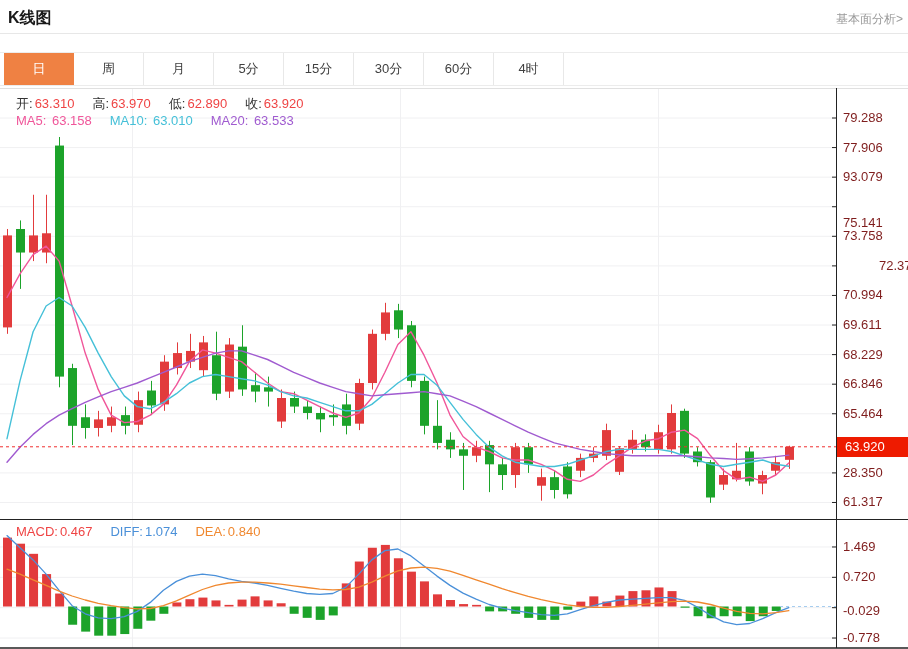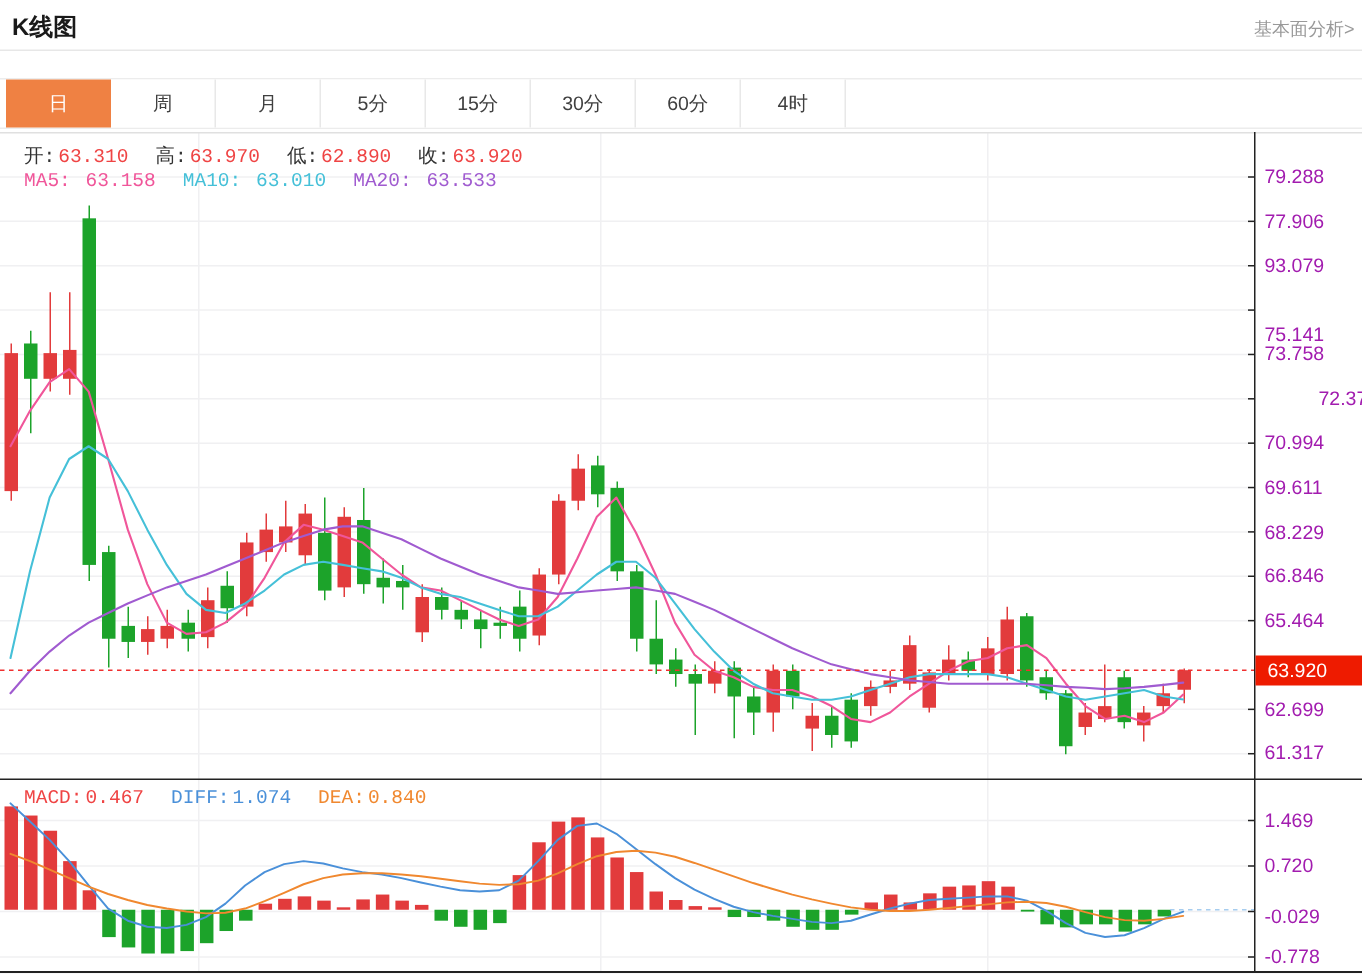--- a/index.html
+++ b/index.html
@@ -7,24 +7,24 @@
         font-family:"Liberation Sans","DejaVu Sans",sans-serif;}
   .hdr-title{position:absolute;left:8px;top:8px;font-size:16px;font-weight:bold;color:#1a1a1a;}
   .hdr-link{position:absolute;right:5px;top:11px;font-size:12px;color:#999;cursor:pointer;text-decoration:none;}
   .hdr-rule{position:absolute;left:0;top:33px;width:908px;height:0;border-top:1px solid #e7e7e7;}
   .tabbar{position:absolute;left:0;top:52px;width:908px;height:34px;box-sizing:border-box;
           border-top:1px solid #ececec;border-bottom:1px solid #ececec;display:flex;padding-left:4px;}
   .tab{width:70px;height:32px;line-height:32px;text-align:center;font-size:13px;color:#404040;
        border-right:1px solid #e8e8e8;background:#fff;cursor:pointer;box-sizing:border-box;}
   .tab.active{background:#ef8143;color:#fff;border-right:none;}
   svg.chart{position:absolute;left:0;top:0;}
-  .legend{position:absolute;left:16px;font-size:13px;white-space:nowrap;z-index:5;font-family:Liberation Mono, monospace;}
+  .legend{position:absolute;left:16px;font-size:13px;white-space:nowrap;z-index:5;}
   .legend span{margin-right:2px;}
   .legend .gap{display:inline-block;width:14px;}
-  .axis-label{position:absolute;left:843px;font-size:13px;color:#a21caf;z-index:4;}
+  .axis-label{position:absolute;left:843px;font-size:13px;color:#7f1d1d;z-index:4;}
   .badge{position:absolute;left:837px;width:71px;height:20px;background:#ee1b00;color:#fff;
          font-size:13px;line-height:20px;padding-left:8px;box-sizing:border-box;z-index:6;}
 </style>
 </head>
 <body>
 
 <div class="page">
   <div class="hdr-title">K线图</div>
   <a class="hdr-link">基本面分析&gt;</a>
   <div class="hdr-rule"></div>
@@ -282,21 +282,21 @@
       <div class="axis-label" style="top: 139.567px;">77.906</div>
       <div class="axis-label" style="top: 169.154px;">93.079</div>
       <div class="axis-label" style="top: 215px;">75.141</div>
       <div class="axis-label" style="top: 228.309px;">73.758</div>
       <div class="axis-label" style="top: 257.875px; margin-left: 36px;">72.376</div>
       <div class="axis-label" style="top: 287.442px;">70.994</div>
       <div class="axis-label" style="top: 317.03px; text-align: center;">69.611</div>
       <div class="axis-label" style="top: 346.596px;">68.229</div>
       <div class="axis-label" style="top: 376.184px;">66.846</div>
       <div class="axis-label" style="top: 405.751px;">65.464</div>
-      <div class="axis-label" style="top: 464.905px;">62.699</div>
+      <div class="axis-label" style="top: 464.905px;">28.350</div>
       <div class="axis-label" style="top: 494.472px;">61.317</div>
     </div>
   <div id="macd-labels">
       <div class="axis-label" style="top: 538.976px;">1.469</div>
       <div class="axis-label" style="top: 569.326px;">0.720</div>
       <div class="axis-label" style="top: 603px;">-0.029</div>
       <div class="axis-label" style="top: 630.025px;">-0.778</div>
     </div>
 
   <div class="badge" style="top:437px">63.920</div>

